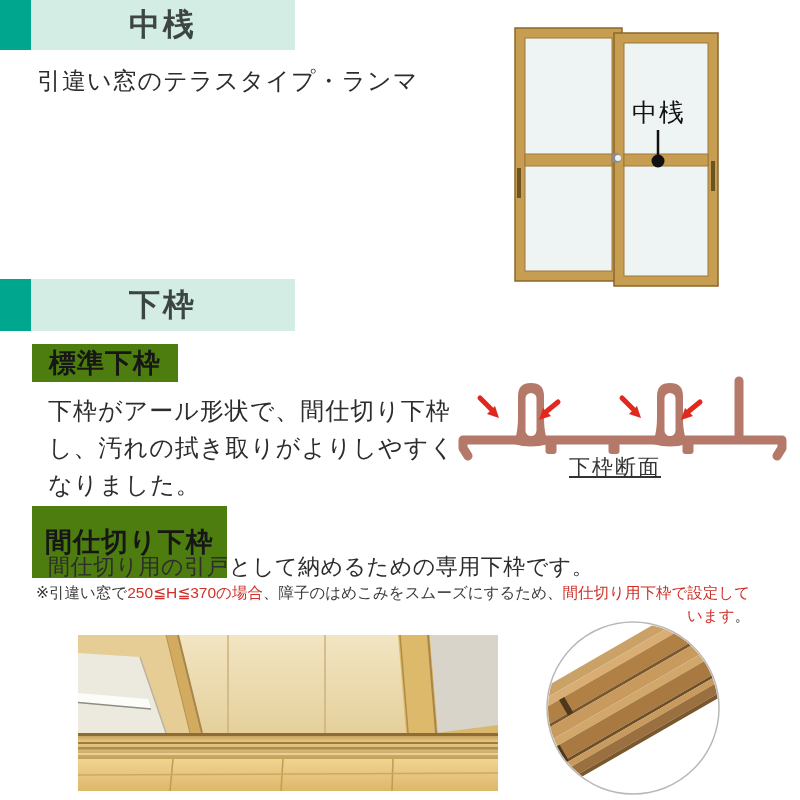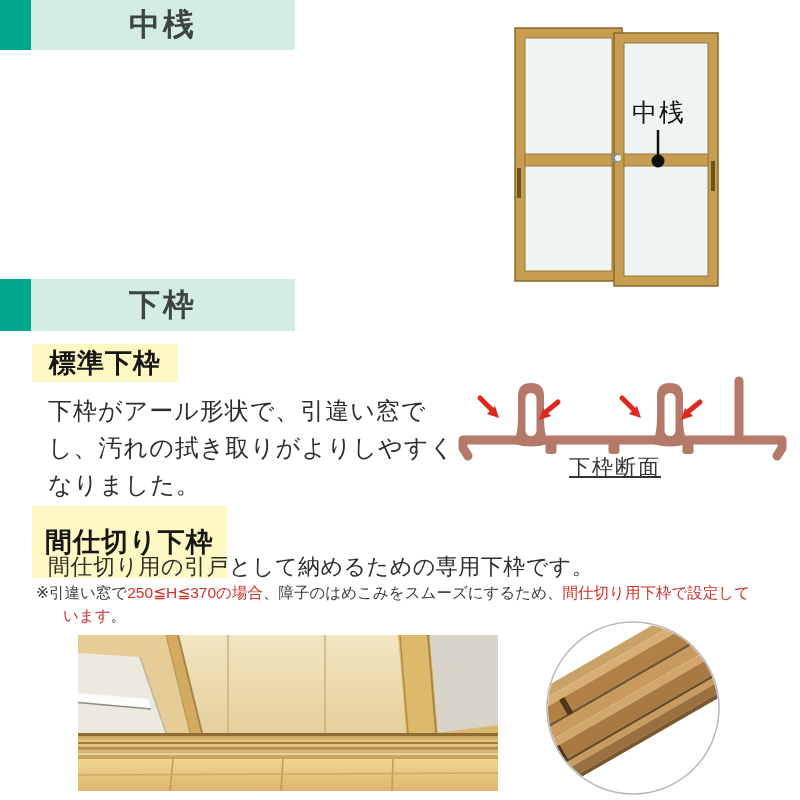--- a/index.html
+++ b/index.html
@@ -10,21 +10,21 @@
   }
   .abs{position:absolute;}
 
   
   .accent-sq{position:absolute;left:0;width:31px;height:50px;background:#00a78e;}
   .banner{position:absolute;left:31px;width:264px;height:50px;background:#d3ece4;
     display:flex;align-items:center;justify-content:center;}
   .banner-title{font-size:31px;font-weight:700;color:#3d4543;letter-spacing:3px;}
 
   
-  .sub-label{position:absolute;background:#fef9c3;height:38px;display:flex;align-items:center;
+  .sub-label{position:absolute;background:#4d7c0f;height:38px;display:flex;align-items:center;
     padding:0 17px;font-size:27px;font-weight:700;color:#161616;letter-spacing:1px;}
 
   .body-text{position:absolute;font-size:24px;line-height:37px;color:#2d2d2d;letter-spacing:1px;white-space:nowrap;}
   .body-text-sm{position:absolute;font-size:22px;line-height:30px;color:#2d2d2d;letter-spacing:0.5px;white-space:nowrap;}
 
   .note{position:absolute;font-size:15.5px;line-height:22.5px;color:#3a3a3a;white-space:nowrap;}
   .note .red{color:#cf3028;}
   .note-line2{padding-left:27px;}
 
   .fig-label{position:absolute;font-size:25px;color:#111;letter-spacing:2px;text-align:center;}
@@ -32,20 +32,21 @@
 </style>
 </head>
 <body>
 
 <div class="accent-sq" style="top:0;"></div>
 <div class="banner" style="top:0;">
   <span class="banner-title">中桟</span>
 </div>
 
 <div class="body-text" style="left:37px;top:62px;">
+  <div>引違い窓のテラスタイプ・ランマ</div>
 </div>
 
 <div class="abs" style="left:500px;top:8px;width:250px;height:285px;">
   <svg width="250" height="285" viewBox="0 0 250 285">
 
     <rect x="15" y="20" width="107" height="253" fill="#c79d52" stroke="#8a682a" stroke-width="1.5"></rect>
     <rect x="25" y="30" width="87" height="233" fill="#eef4f3" stroke="#9c7a38" stroke-width="1"></rect>
     <rect x="25" y="146" width="87" height="12" fill="#c79d52" stroke="#9c7a38" stroke-width="1"></rect>
     <rect x="17" y="160" width="4" height="30" fill="#6b5422"></rect>
 
@@ -64,21 +65,21 @@
 </div>
 
 <div class="accent-sq" style="top:279px;height:52px;"></div>
 <div class="banner" style="top:279px;height:52px;">
   <span class="banner-title">下枠</span>
 </div>
 
 <div class="sub-label" style="left:32px;top:344px;">標準下枠</div>
 
 <div class="body-text" style="left:48px;top:392px;">
-  <div>下枠がアール形状で、引違い窓で</div>
+  <div>下枠がアール形状で、間仕切り下枠</div>
   <div>し、汚れの拭き取りがよりしやすく</div>
   <div>なりました。</div>
 </div>
 
 <div class="abs" style="left:430px;top:372px;width:370px;height:110px;">
   <svg width="370" height="90" viewBox="0 0 370 90">
 
     <path d="M 38,84 L 33,76 L 33,68 L 352,68 L 352,76 L 347,84" fill="none" stroke="#b5796a" stroke-width="9" stroke-linecap="round" stroke-linejoin="round"></path>
 
     <path d="M 309,66 L 309,9" fill="none" stroke="#b5796a" stroke-width="9" stroke-linecap="round"></path>
@@ -104,21 +105,21 @@
         <polygon points="251,48 263,44 255,36" stroke="none"></polygon>
     </g>
   </svg>
   <div class="fig-caption" style="left:0;top:81px;text-decoration:underline;">下枠断面</div>
 </div>
 
 <div class="sub-label" style="left:32px;top:506px;padding:17px 13px;">間仕切り下枠</div>
 
 <div class="body-text-sm" style="left:48px;top:552px;">間仕切り用の引戸として納めるための専用下枠です。</div>
 
-<div class="note" style="left:36px;top:582px;">
+<div class="note" style="left:36px;top:582px;text-align:right;">
   <div><span>※引違い窓で</span><span class="red">250≦H≦370の場合</span><span>、障子のはめこみをスムーズにするため、</span><span class="red">間仕切り用下枠で設定して</span></div>
   <div class="note-line2"><span class="red">います</span><span>。</span></div>
 </div>
 
 <div class="abs" style="left:78px;top:635px;width:420px;height:156px;">
   <svg width="420" height="156" viewBox="0 0 420 156">
     <defs>
       <linearGradient id="wUp" x1="0" y1="0" x2="0" y2="1">
         <stop offset="0" stop-color="#f2e5c2"></stop>
           <stop offset="1" stop-color="#e2cb93"></stop>

